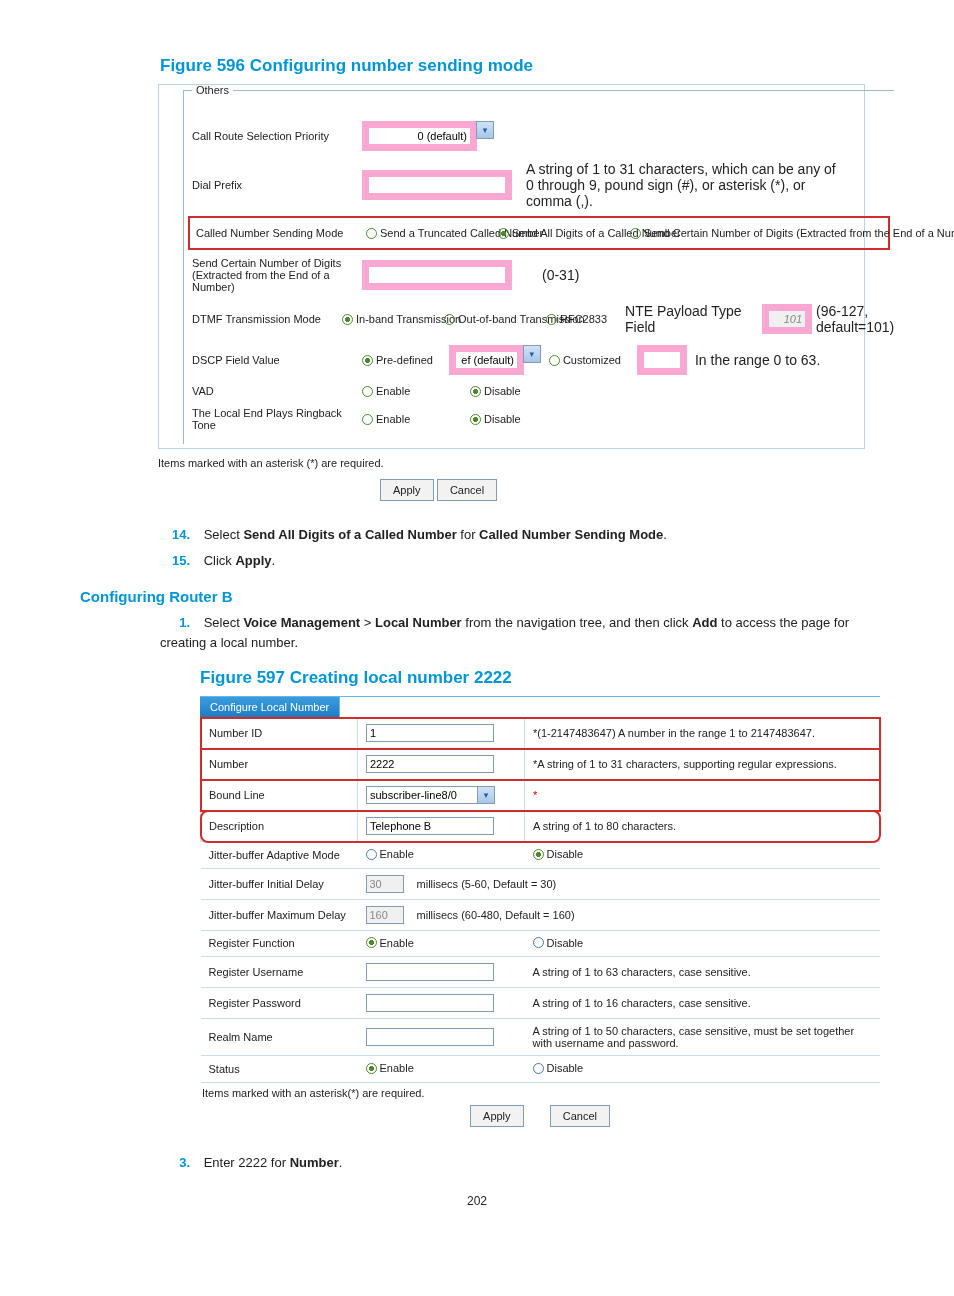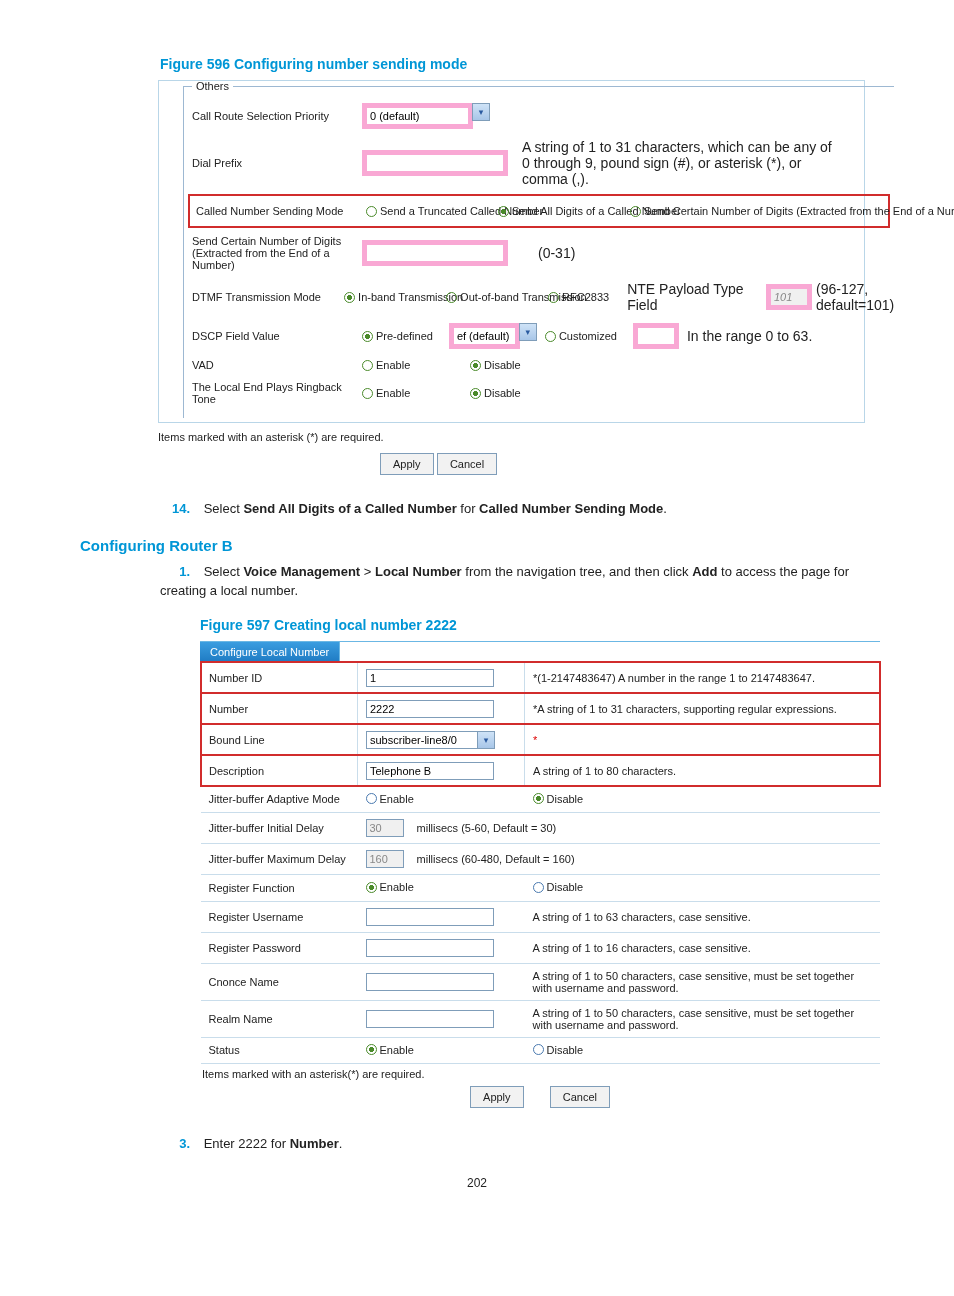--- a/index.html
+++ b/index.html
@@ -8,21 +8,21 @@
     color: #222;
     margin: 0;
     padding: 40px 80px;
     background: #fff;
     width: 954px;
     box-sizing: border-box;
   }
   .fig-caption {
     color: #0096d6;
     font-weight: bold;
-    font-size: 14px;
+    font-size: 17px;
     margin: 16px 0 8px 0;
     padding-left: 80px;
   }
   .heading-blue {
     color: #0096d6;
     font-weight: bold;
     font-size: 15px;
     margin: 18px 0 8px 0;
   }
   ol.steps { list-style: none; padding: 0; margin: 0 0 0 80px; }
@@ -36,34 +36,34 @@
   .panel596 {
     border: 1px solid #b9d6e8;
     margin: 0 0 6px 78px;
     background: #fff;
     font-size: 11px;
     width: 705px;
   }
   fieldset.others {
     border: 1px solid #9db8d2;
     margin: -1px -1px 4px 24px;
-    padding: 6px 8px 8px 8px;
+    padding: 20px 8px 8px 8px;
     border-right: none;
     border-bottom: none;
   }
   fieldset.others legend { padding: 0 4px; }
   .row { display: flex; align-items: center; padding: 5px 0; }
   .lbl { width: 170px; }
   .dd-btn {
     width: 16px; height: 16px; background: linear-gradient(#cfe3f7,#a8c6e8);
     border: 1px solid #7f9db9; display: inline-flex; align-items:center; justify-content:center;
     font-size: 9px; color: #2a5aa0; vertical-align: top; margin-left:-1px;
   }
   .txt {
-    border: 5px solid #f9a8d4; height: 16px; font-size: 11px; padding: 0 3px; background:#fff;
+    border: 7px solid #f9a8d4; height: 16px; font-size: 11px; padding: 0 3px; background:#fff;text-align:right;
   }
   .hint { font-size: 14px; color: #222; }
   .radio { display:inline-flex; align-items:center; gap:3px; margin-right:8px; white-space:nowrap; }
   .radio .circ { width:11px; height:11px; border-radius:50%; display:inline-block; box-sizing:border-box; }
   .radio .o-empty { border:1px solid #4a8a2a; }
   .radio .o-sel { border:1px solid #4a8a2a; background: radial-gradient(circle, #4a8a2a 0 40%, transparent 41%); }
   .radio .b-empty { border:1px solid #4a7ab0; }
   .redbox { border: 2px solid #d12c2c; padding: 4px 6px; margin: 2px -4px; }
   .note-small { font-size: 11px; margin-left: 78px; padding: 2px 0 6px 0;}
   .btn {
@@ -204,20 +204,26 @@
   <span class="btn">Cancel</span>
 </div>
 
 <ol class="steps" style="margin-top:20px">
   <li>
     <span class="num">14.</span>
     <span class="step-text">
       <span>Select </span><b>Send All Digits of a Called Number</b><span> for </span><b>Called Number Sending Mode</b><span>.</span>
     </span>
   </li>
+  <li>
+    <span class="num">15.</span>
+    <span class="step-text">
+      <span>Click </span><b>Apply</b><span>.</span>
+    </span>
+  </li>
 </ol>
 
 <div class="heading-blue">Configuring Router B</div>
 
 <ol class="steps">
   <li>
     <span class="num">1.</span>
     <span class="step-text">
       <span>Select </span><b>Voice Management</b><span> &gt; </span><b>Local Number</b><span> from the navigation tree, and then click </span><b>Add</b><span> to access the page for creating a local number.</span>
     </span>
@@ -243,21 +249,21 @@
     <tr style="outline:2px solid #d12c2c; outline-offset:-1px;">
       <td class="lblcell">Bound Line</td>
       <td class="valcell">
         <span class="sel2wrap">
           <input class="txt2" style="width: 104px;" readonly="" value="subscriber-line8/0">
           <span class="dd-btn">▾</span>
         </span>
       </td>
       <td><span class="asterisk">*</span></td>
     </tr>
-    <tr style="outline:2px solid #d12c2c; outline-offset:-1px;">
+    <tr style="outline:2px solid #d12c2c; outline-offset:-1px;border-radius:7px;">
       <td class="lblcell">Description</td>
       <td class="valcell"><input class="txt2" value="Telephone B" style=""></td>
       <td><span>A string of 1 to 80 characters.</span></td>
     </tr>
 
     <tr class="noborder">
       <td class="lblcell">Jitter-buffer Adaptive Mode</td>
       <td class="valcell">
         <span class="radio">
               <span class="circ b-empty"></span>
@@ -300,25 +306,20 @@
       <td class="lblcell">Register Username</td>
       <td class="valcell"><input class="txt2" style=""></td>
       <td><span>A string of 1 to 63 characters, case sensitive.</span></td>
     </tr>
     <tr class="noborder">
       <td class="lblcell">Register Password</td>
       <td class="valcell"><input class="txt2" style=""></td>
       <td><span>A string of 1 to 16 characters, case sensitive.</span></td>
     </tr>
     <tr class="noborder">
-      <td class="lblcell">Cnonce Name</td>
-      <td class="valcell"><input class="txt2" style=""></td>
-      <td><span>A string of 1 to 50 characters, case sensitive, must be set together with username and password.</span></td>
-    </tr>
-    <tr class="noborder">
       <td class="lblcell">Realm Name</td>
       <td class="valcell"><input class="txt2" style=""></td>
       <td><span>A string of 1 to 50 characters, case sensitive, must be set together with username and password.</span></td>
     </tr>
     <tr class="noborder">
       <td class="lblcell">Status</td>
       <td class="valcell"><span class="radio">
               <span class="circ o-sel"></span>
               <span>Enable</span>
             </span></td>

